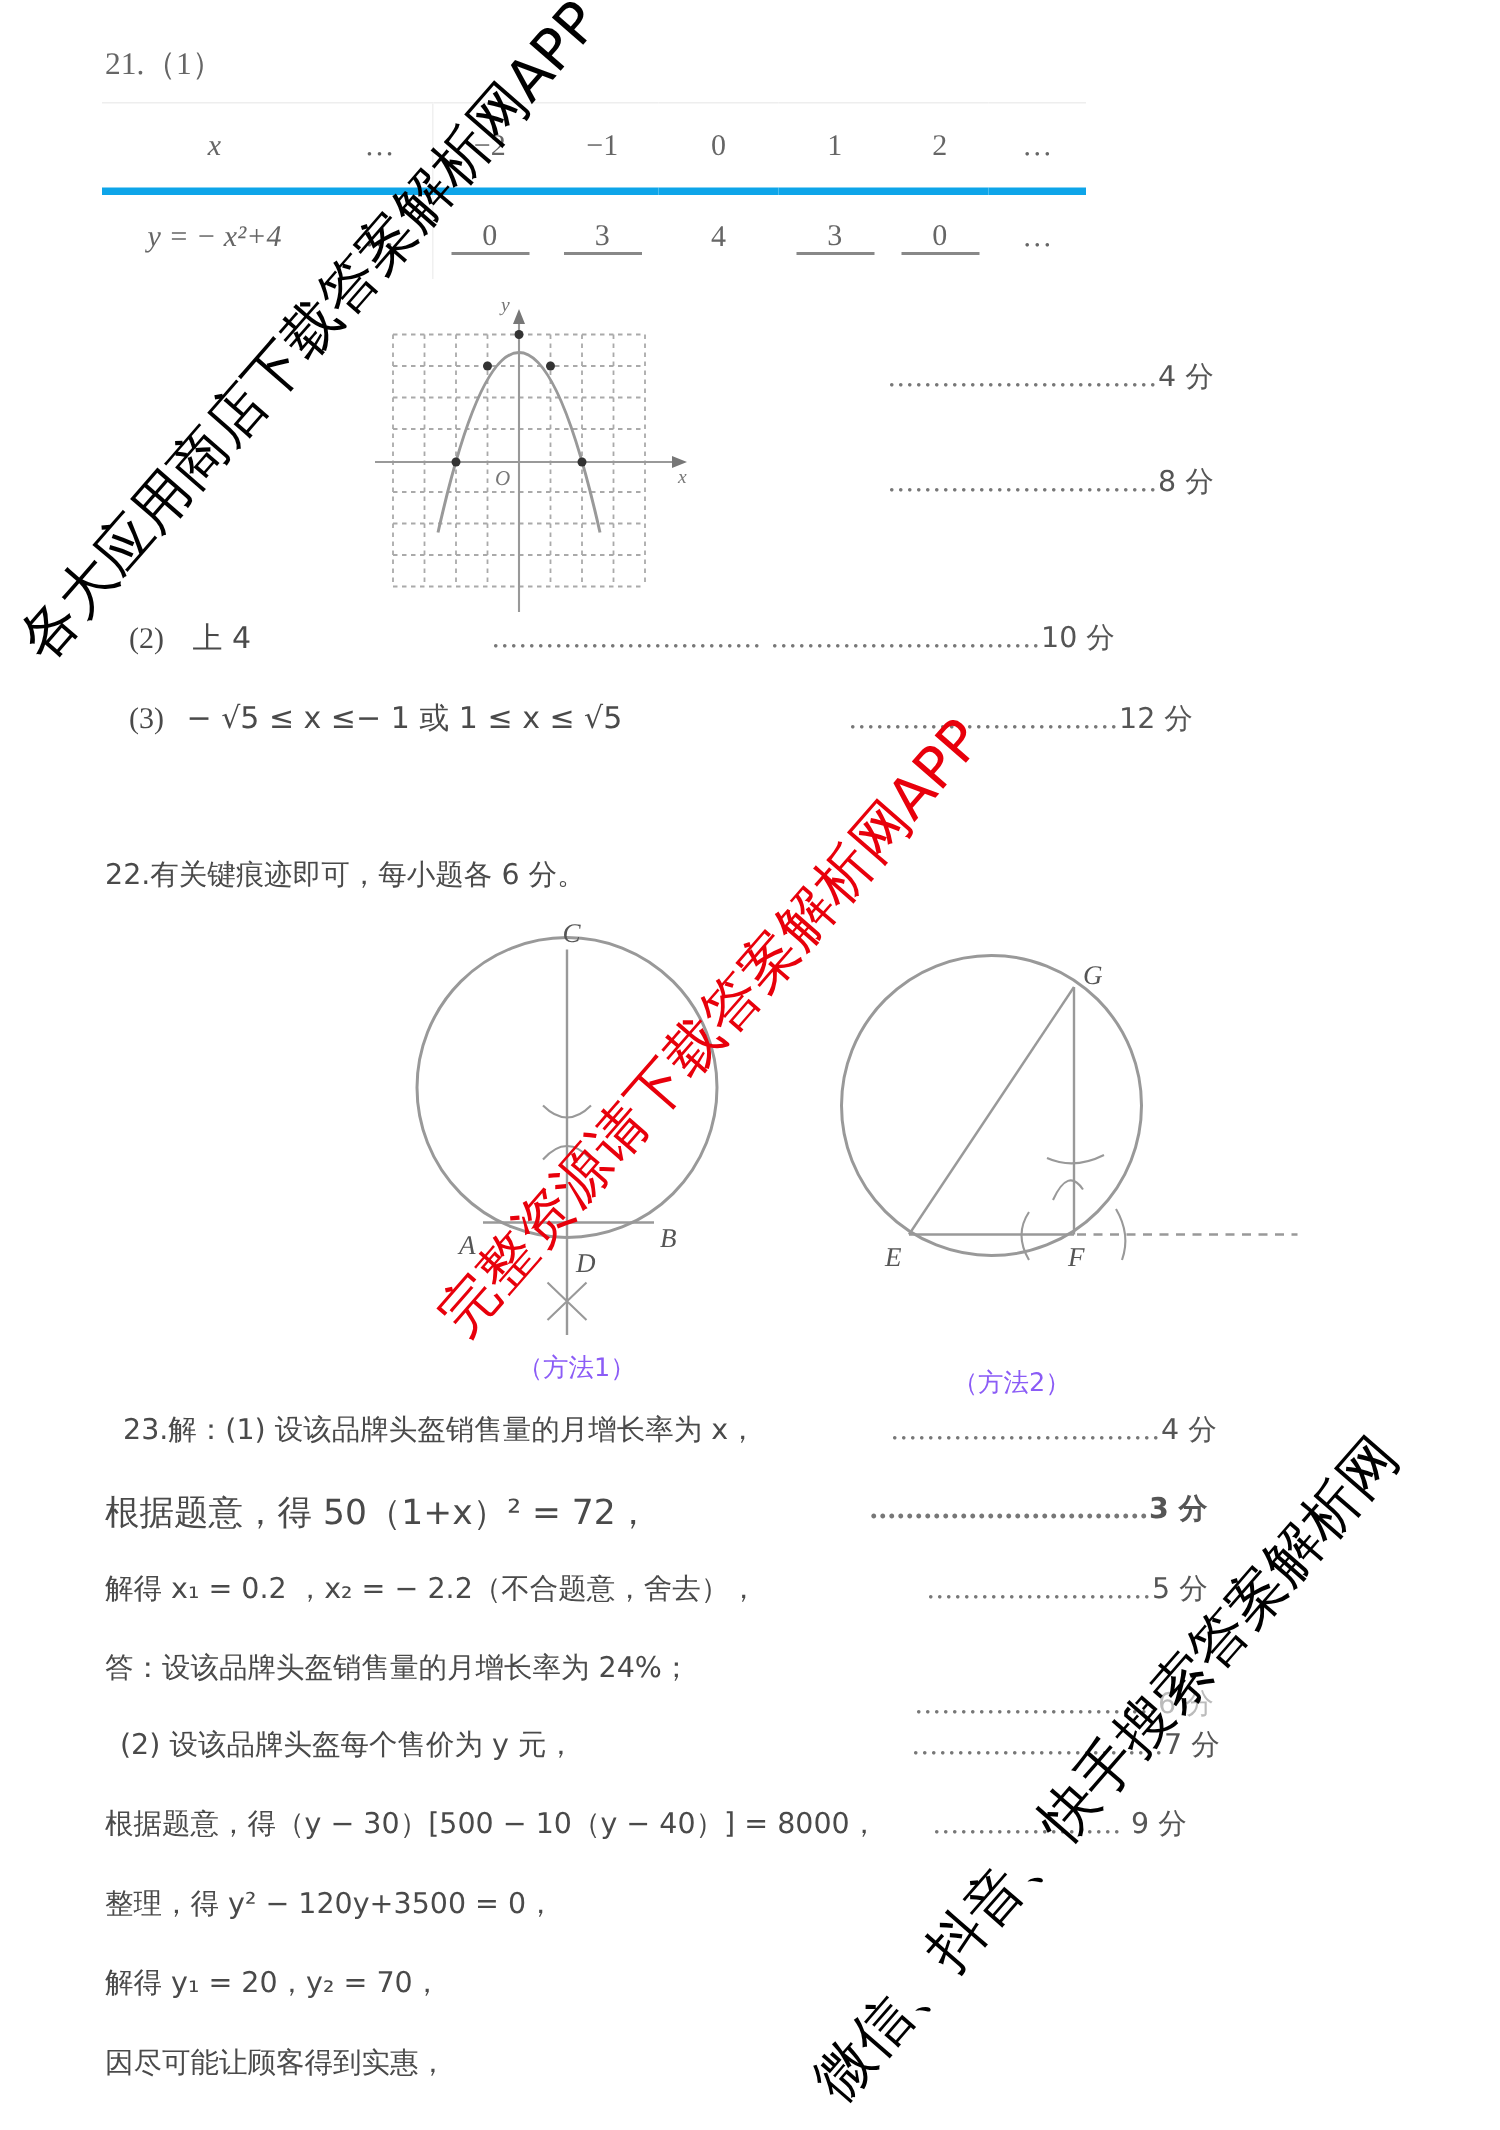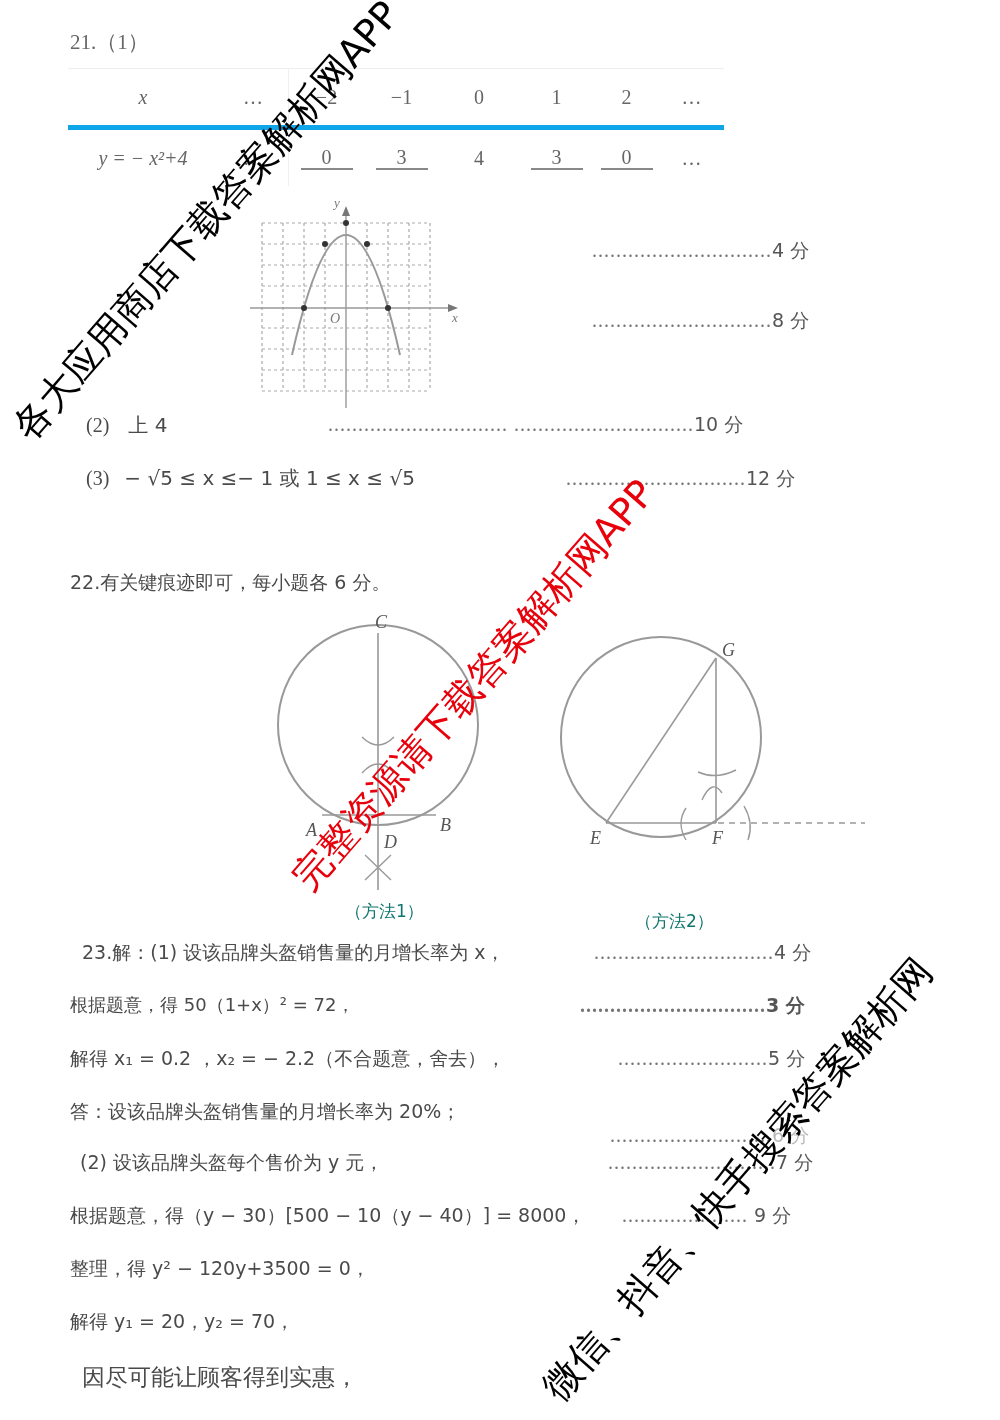--- a/index.html
+++ b/index.html
@@ -14,21 +14,21 @@
   .score .pt { font-family:"DejaVu Sans",sans-serif; font-size:19px; }
   table.vt { position:absolute; left:68px; top:68px; border-collapse:collapse; font-size:20px; color:#666; }
   table.vt td { height:56px; text-align:center; padding:0; }
   table.vt tr:first-child td { border-top:1px solid #eee; }
   table.vt tr:last-child td { border-top:5px solid #0ea5e9; }
   .blank { display:inline-block; border-bottom:2px solid #888; width:52px; line-height:22px; }
   .wm { position:absolute; white-space:nowrap; font-family:"DejaVu Sans",sans-serif;
         transform-origin:left bottom; }
   .wm-black { color:#000; font-size:38px; }
   .wm-red { color:#e8000b; font-size:38px; }
-  .caption { position:absolute; font-size:17px; color:#0f766e; font-family:"DejaVu Sans",sans-serif; }
+  .caption { position:absolute; font-size:17px; color:#8b5cf6; font-family:"DejaVu Sans",sans-serif; }
   .lbl { position:absolute; font-style:italic; font-size:18px; color:#555; }
 </style>
 </head>
 <body>
 
 <div class="abs txt" style="left:70px;top:28px;font-size:21px;color:#666;">21.（1）</div>
 
 <table class="vt">
   <tbody>
       <tr>
@@ -133,34 +133,34 @@
   <path d="M 194 176 Q 204 193 198 210" stroke="#999" stroke-width="1.4" fill="none"></path>
 </svg>
 <div class="lbl" style="left:722px;top:640px;">G</div>
 <div class="lbl" style="left:590px;top:828px;">E</div>
 <div class="lbl" style="left:712px;top:828px;">F</div>
 <div class="caption" style="left:635px;top:910px;">（方法2）</div>
 
 <div class="abs txt cjk" style="left:70px;top:940px;font-size:19px;margin-left:12px;">23.解：(1) 设该品牌头盔销售量的月增长率为 x，</div>
 <div class="score" style="left:594px;top:940px;"><span class="dots">..............................</span><span class="pt">4 分</span></div>
 
-<div class="abs txt cjk" style="left:70px;top:993px;font-size:18px;">根据题意，得 50（1+x）² = 72，</div>
+<div class="abs txt cjk" style="left:70px;top:993px;font-size:23px;">根据题意，得 50（1+x）² = 72，</div>
 <div class="score" style="left:580px;top:993px;font-weight:bold;"><span class="dots">...............................</span><span class="pt">3 分</span></div>
 
 <div class="abs txt cjk" style="left:70px;top:1046px;font-size:19px;">解得 x₁ = 0.2  ，x₂ = − 2.2（不合题意，舍去），</div>
 <div class="score" style="left:618px;top:1046px;"><span class="dots">.........................</span><span class="pt">5 分</span></div>
 
-<div class="abs txt cjk" style="left:70px;top:1099px;font-size:19px;">答：设该品牌头盔销售量的月增长率为 20%；</div>
+<div class="abs txt cjk" style="left:70px;top:1099px;font-size:19px;">答：设该品牌头盔销售量的月增长率为 24%；</div>
 <div class="score" style="left:610px;top:1099px;color:#bbb;margin-top:24px;"><span class="dots">...........................</span><span class="pt">6 分</span></div>
 
 <div class="abs txt cjk" style="left:80px;top:1150px;font-size:19px;">(2) 设该品牌头盔每个售价为 y 元，</div>
 <div class="score" style="left:608px;top:1150px;"><span class="dots">............................</span><span class="pt">7 分</span></div>
 
 <div class="abs txt cjk" style="left:70px;top:1203px;font-size:19px;">根据题意，得（y − 30）[500 − 10（y − 40）] = 8000，</div>
 <div class="score" style="left:622px;top:1203px;"><span class="dots">..................... </span><span class="pt">9 分</span></div>
 
 <div class="abs txt cjk" style="left:70px;top:1256px;font-size:19px;">整理，得 y² − 120y+3500 = 0，</div>
 <div class="abs txt cjk" style="left:70px;top:1309px;font-size:19px;">解得 y₁ = 20，y₂ = 70，</div>
-<div class="abs txt cjk" style="left:82px;top:1362px;font-size:23px;">因尽可能让顾客得到实惠，</div>
+<div class="abs txt cjk" style="left:70px;top:1362px;font-size:19px;">因尽可能让顾客得到实惠，</div>
 
 <div class="wm wm-black" style="left:40px;top:400px;transform:rotate(-49deg);">各大应用商店下载答案解析网APP</div>
 <div class="wm wm-red" style="left:320px;top:850px;transform:rotate(-49deg);">完整资源请下载答案解析网APP</div>
 <div class="wm wm-black" style="left:570px;top:1360px;transform:rotate(-49deg);">微信、抖音、快手搜索答案解析网</div>
 
 </body></html>

